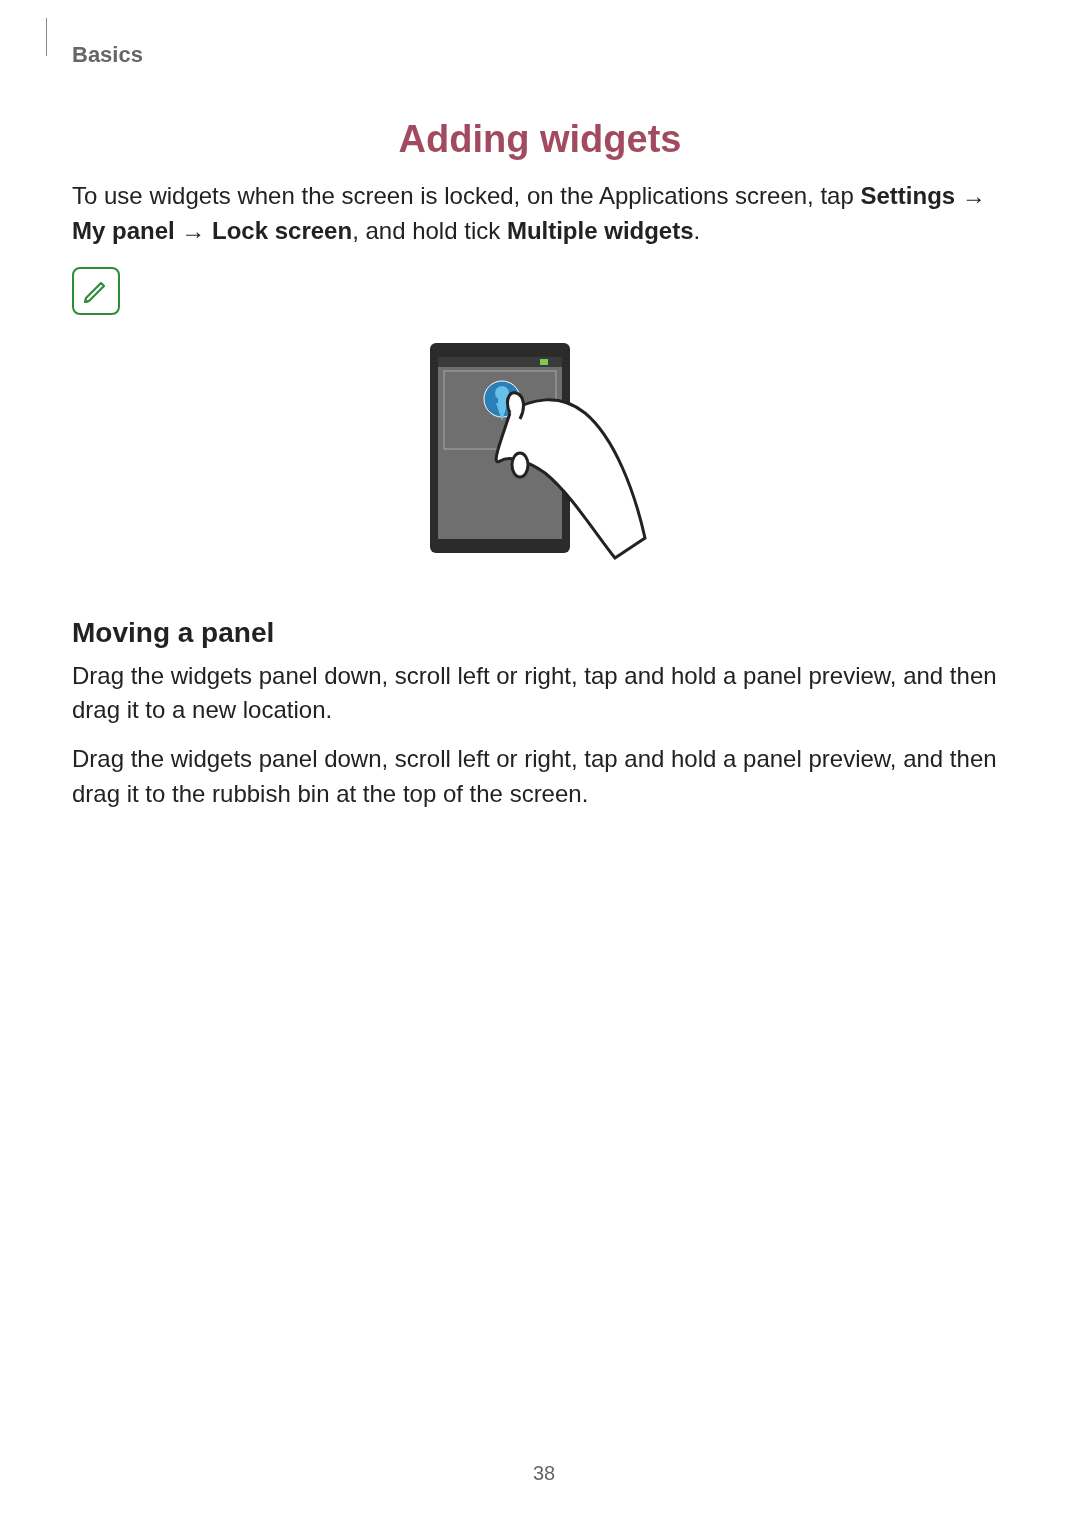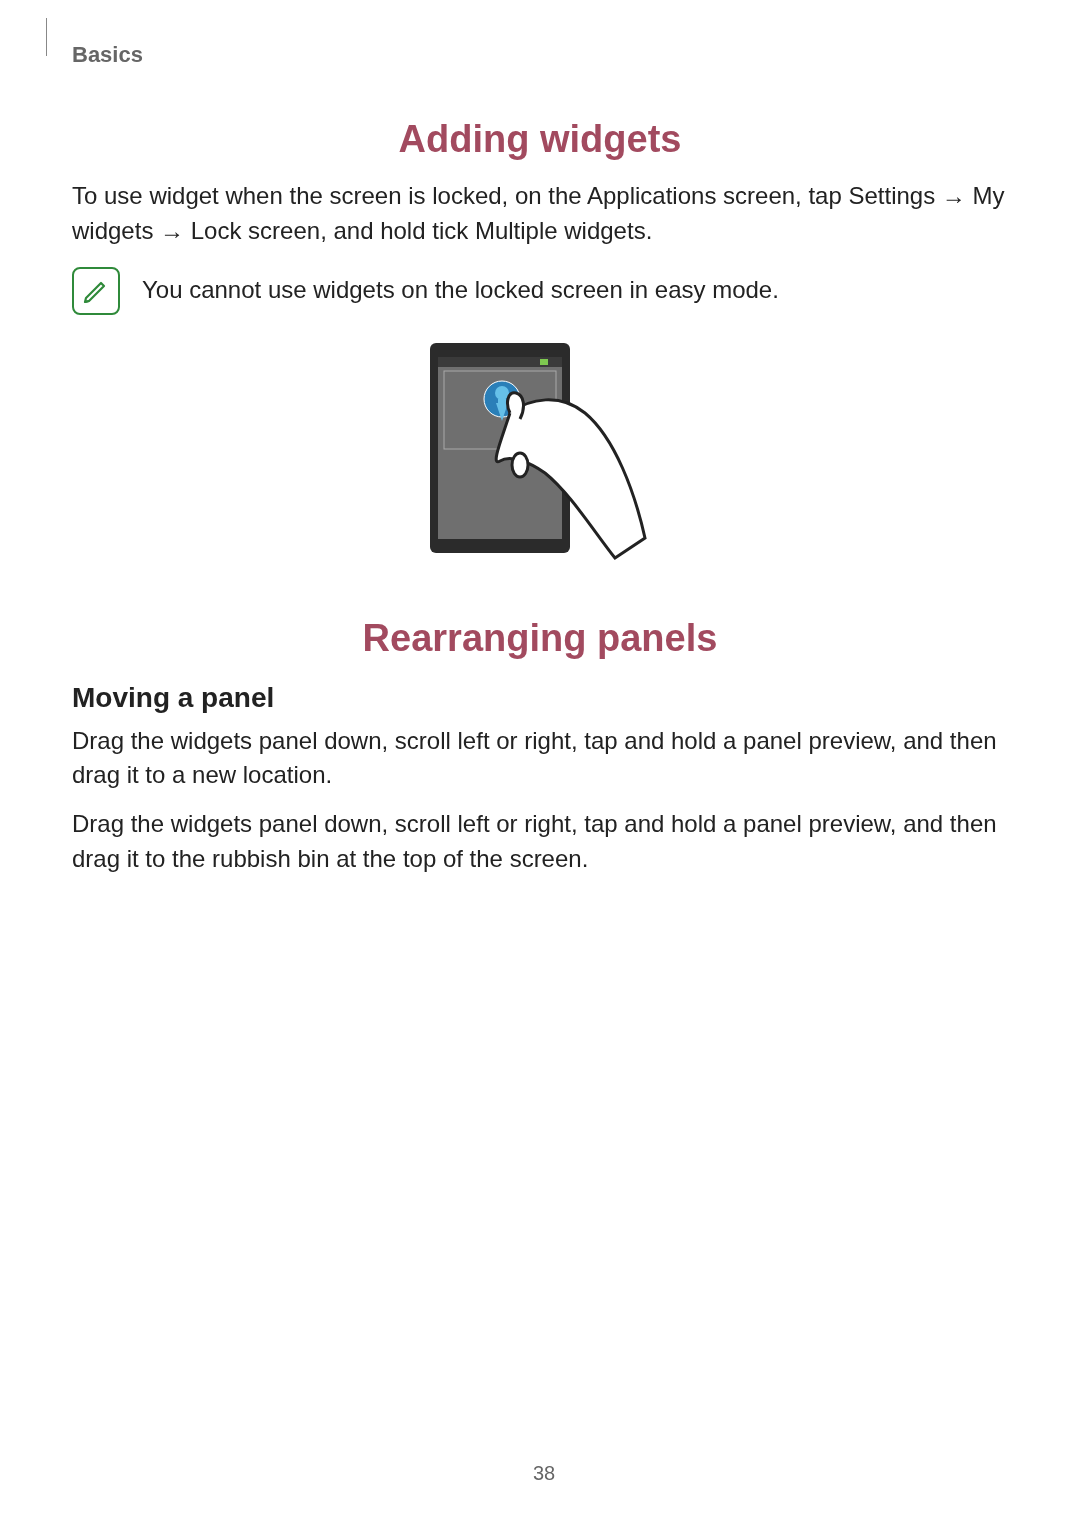--- a/index.html
+++ b/index.html
@@ -35,21 +35,21 @@
     font-weight: 700;
     margin: 28px 0 18px 0;
     text-align: center;
   }
   p.body {
     font-size: 24px;
     line-height: 1.45;
     margin: 0 0 14px 0;
     color: #222;
   }
-  .bold { font-weight: 400; }
+  .bold { font-weight: 700; }
   .note-row {
     display: flex;
     align-items: flex-start;
     gap: 22px;
     margin: 18px 0 28px 0;
   }
   .note-icon {
     width: 44px;
     height: 44px;
     border: 2px solid #2f8a3a;
@@ -99,31 +99,30 @@
 
 <div class="header-rule"></div>
 
 <div class="page">
 
   <div class="breadcrumb">Basics</div>
 
   <h2 class="section">Adding widgets</h2>
 
   <p class="body">
-    <span>To use widget when the screen is locked, on the Applications screen, tap </span><span class="bold">Settings</span><span> → </span><span class="bold">My widgets</span><span> → </span><span class="bold">Lock screen</span><span>, and hold tick </span><span class="bold">Multiple widgets</span><span>.</span>
+    <span>To use widgets when the screen is locked, on the Applications screen, tap </span><span class="bold">Settings</span><span> → </span><span class="bold">My panel</span><span> → </span><span class="bold">Lock screen</span><span>, and hold tick </span><span class="bold">Multiple widgets</span><span>.</span>
   </p>
 
   <div class="note-row">
     <div class="note-icon">
       <svg width="30" height="30" viewBox="0 0 30 30">
         <path d="M5 22 L20 7 L23 10 L8 25 L4 26 Z" fill="none" stroke="#2f8a3a" stroke-width="2.2" stroke-linejoin="round"></path>
         <line x1="4" y1="26" x2="8" y2="25" stroke="#2f8a3a" stroke-width="2.2"></line>
       </svg>
     </div>
-    <div class="note-text">You cannot use widgets on the locked screen in easy mode.</div>
   </div>
 
 
   <div class="figure">
     <svg width="260" height="230" viewBox="0 0 260 230">
 
       <rect x="20" y="0" width="140" height="210" rx="6" fill="#2b2b2b"></rect>
       <rect x="28" y="14" width="124" height="182" fill="#6f6f6f"></rect>
 
       <rect x="28" y="14" width="124" height="10" fill="#3a3a3a"></rect>
@@ -137,21 +136,20 @@
       <rect x="88" y="56" width="8" height="10" fill="#66c0e8"></rect>
 
       <g>
         <path d="M100 70 C120 55 150 50 175 70 C205 95 225 150 235 195 L205 215 C185 190 160 150 135 130 C118 118 100 112 90 118 C80 124 92 95 100 70 Z" fill="#fff" stroke="#222" stroke-width="3"></path>
         <path d="M100 70 C95 60 98 48 106 50 C114 52 116 64 110 76" fill="#fff" stroke="#222" stroke-width="3"></path>
         <ellipse cx="110" cy="122" rx="8" ry="12" fill="#fff" stroke="#222" stroke-width="3"></ellipse>
       </g>
     </svg>
   </div>
 
-  <h2 class="section">Rearranging panels</h2>
 
   <h3 class="sub">Moving a panel</h3>
   <p class="body">Drag the widgets panel down, scroll left or right, tap and hold a panel preview, and then drag it to a new location.</p>
 
   <p class="body">Drag the widgets panel down, scroll left or right, tap and hold a panel preview, and then drag it to the rubbish bin at the top of the screen.</p>
 
 </div>
 
 <div class="page-number">38</div>
 

